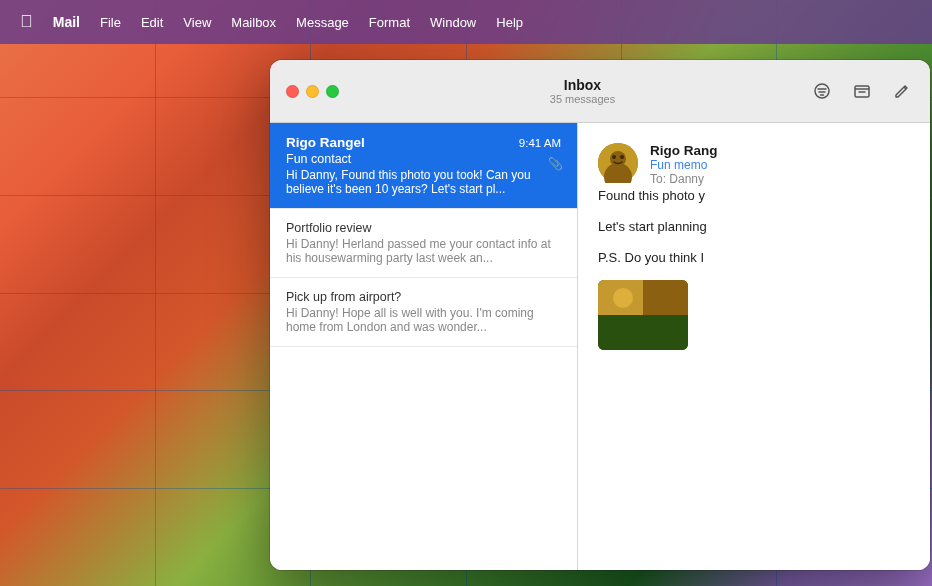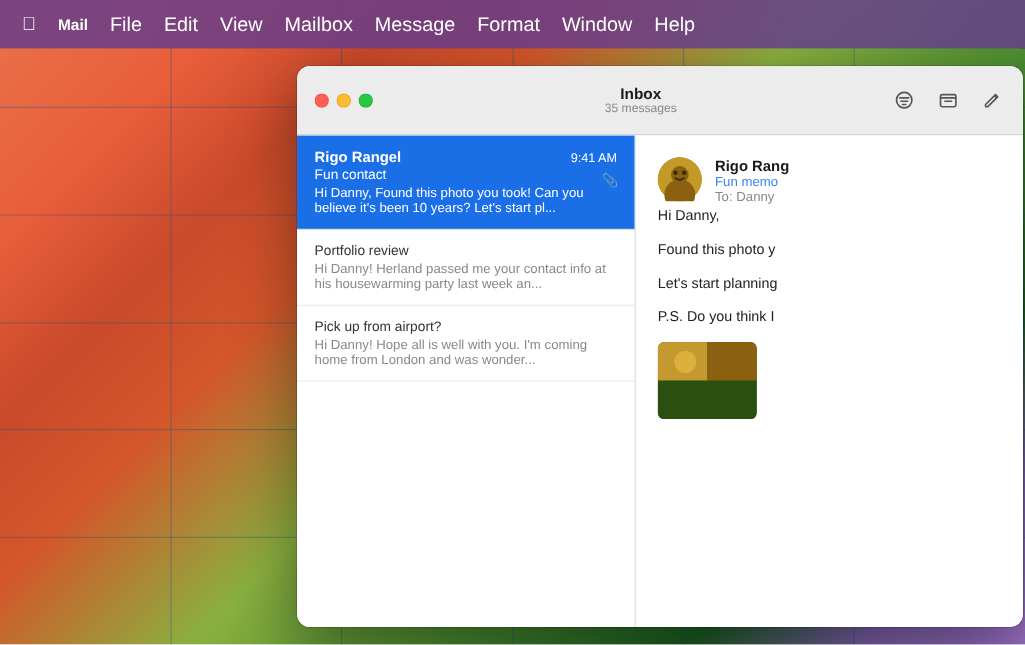--- a/index.html
+++ b/index.html
@@ -48,21 +48,21 @@
       backdrop-filter: blur(20px);
       -webkit-backdrop-filter: blur(20px);
       display: flex;
       align-items: center;
       padding: 0 16px;
       z-index: 100;
       gap: 0;
     }
     .menubar-item {
       color: white;
-      font-size: 18px;
+      font-size: 13px;
       font-weight: 400;
       padding: 4px 10px;
       cursor: default;
       border-radius: 5px;
       white-space: nowrap;
     }
     .menubar-item.apple {
       font-size: 17px;
       padding: 4px 10px 4px 4px;
     }
@@ -403,21 +403,20 @@
         <div class="detail-sender-info">
           <div class="detail-sender-name">Rigo Rang</div>
           <div class="detail-subject">Fun memo</div>
           <div class="detail-to">
             <span>To:</span>
             <span>Danny</span>
           </div>
         </div>
       </div>
       <div class="detail-body">
-        <p>Hi Danny,</p>
         <p>Found this photo y</p>
         <p>Let's start planning</p>
         <p>P.S. Do you think I</p>
       </div>
       <div class="detail-image">
         <svg width="90" height="70" viewBox="0 0 90 70">
           <rect width="90" height="70" fill="#4a7020"></rect>
           <rect x="0" y="0" width="45" height="35" fill="#c49a30"></rect>
           <rect x="45" y="0" width="45" height="35" fill="#8b6010"></rect>
           <rect x="0" y="35" width="90" height="35" fill="#2a5010"></rect>

